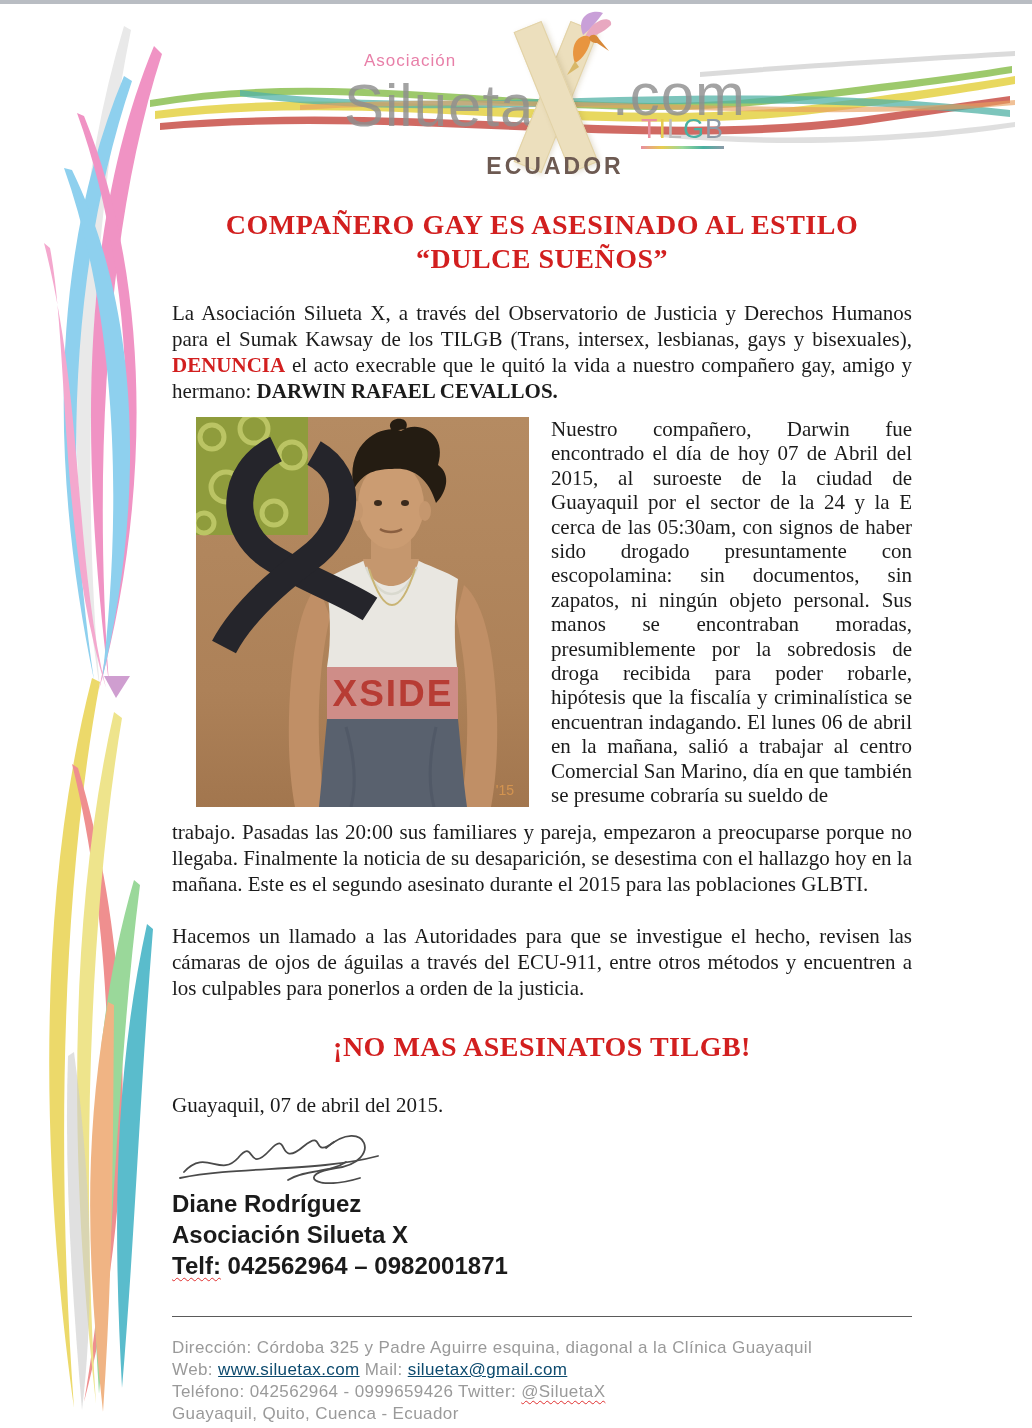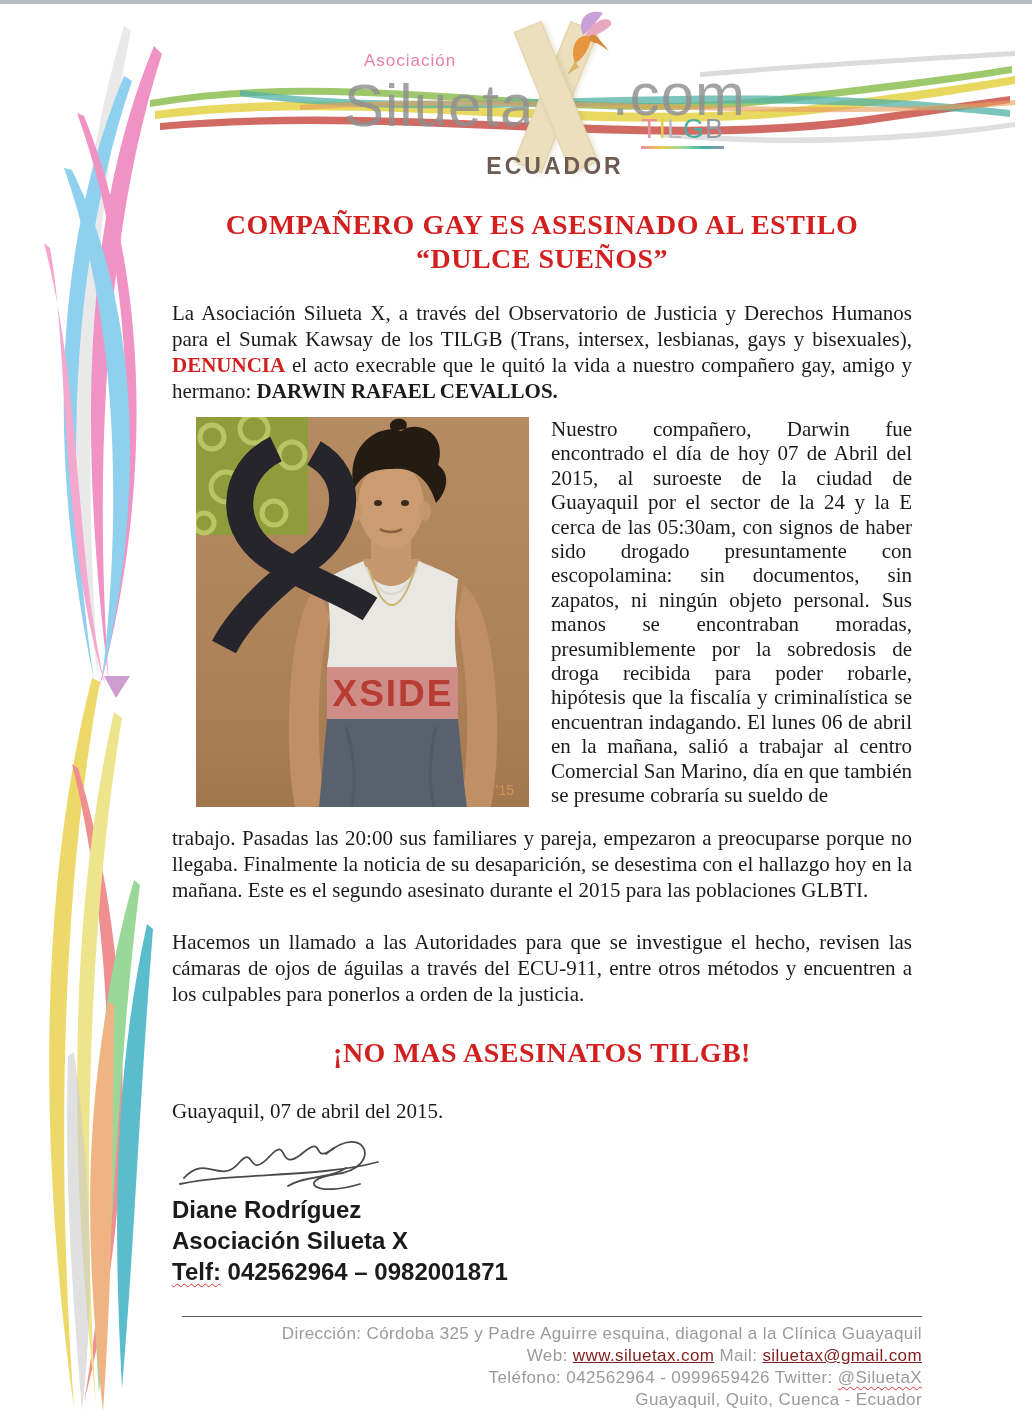--- a/index.html
+++ b/index.html
@@ -60,45 +60,45 @@
   }
   .para { font-size:21px; line-height:26px; text-align:justify; }
   .intro { margin-top:24px; }
   .red-bold { color:#d21f1f; font-weight:700; }
   .bold { font-weight:700; }
 
   .media-row { margin-top:13px; display:flex; gap:22px; align-items:flex-start; }
   .photo-wrap { flex:0 0 333px;padding-left:24px; }
   .beside { flex:1; font-size:21px; line-height:24.4px; text-align:justify; }
 
-  .continuation { margin-top:14px; }
+  .continuation { margin-top:8px; }
   .call { margin-top:26px; }
   .slogan {
     margin-top:30px; text-align:center; color:#d21f1f;
     font-size:28px; font-weight:700; letter-spacing:.5px;
   }
   .dateline { margin-top:30px; font-size:21px; }
   .signature { margin-top:4px; margin-left:6px; }
   .contact {
     margin-top:0; font-family:"Liberation Sans", sans-serif;
     font-size:24px; font-weight:700; line-height:31px; color:#1b1b1b;
   }
   .wavy-red {
     text-decoration:underline; text-decoration-style:wavy;
     text-decoration-color:#e03030; text-decoration-thickness:1px; text-underline-offset:3px;
   }
 
   
   .footer {
-    position:absolute; left:182px; top:1316px; width:740px;
-    border-top:1px solid #5a5a5a; padding-top:6px;
+    position:absolute; left:172px; top:1316px; width:740px;
+    border-top:1px solid #5a5a5a; padding-top:20px;
     font-family:"Liberation Sans", sans-serif; font-size:17px; line-height:22px;
-    color:#9a9a9a; text-align:right; letter-spacing:.4px;
-  }
-  .footer a { color:#7f1d1d; text-decoration:underline; cursor:pointer;margin-top:32px; }
+    color:#9a9a9a; text-align:left; letter-spacing:.4px;
+  }
+  .footer a { color:#0c4a6e; text-decoration:underline; cursor:pointer;margin-top:32px; }
 </style>
 </head>
 <body>
 
 <div class="page">
   <div class="top-edge"></div>
 
   <svg class="decor decor-top" width="170" height="680" viewBox="0 0 170 680">
     <path d="M112,8 C45,230 58,470 88,672 C70,462 76,225 119,12 Z" fill="#e9e9e9"></path>
     <path d="M142,28 C62,220 72,460 97,666 C82,455 92,215 150,36 Z" fill="#f093c4"></path>

